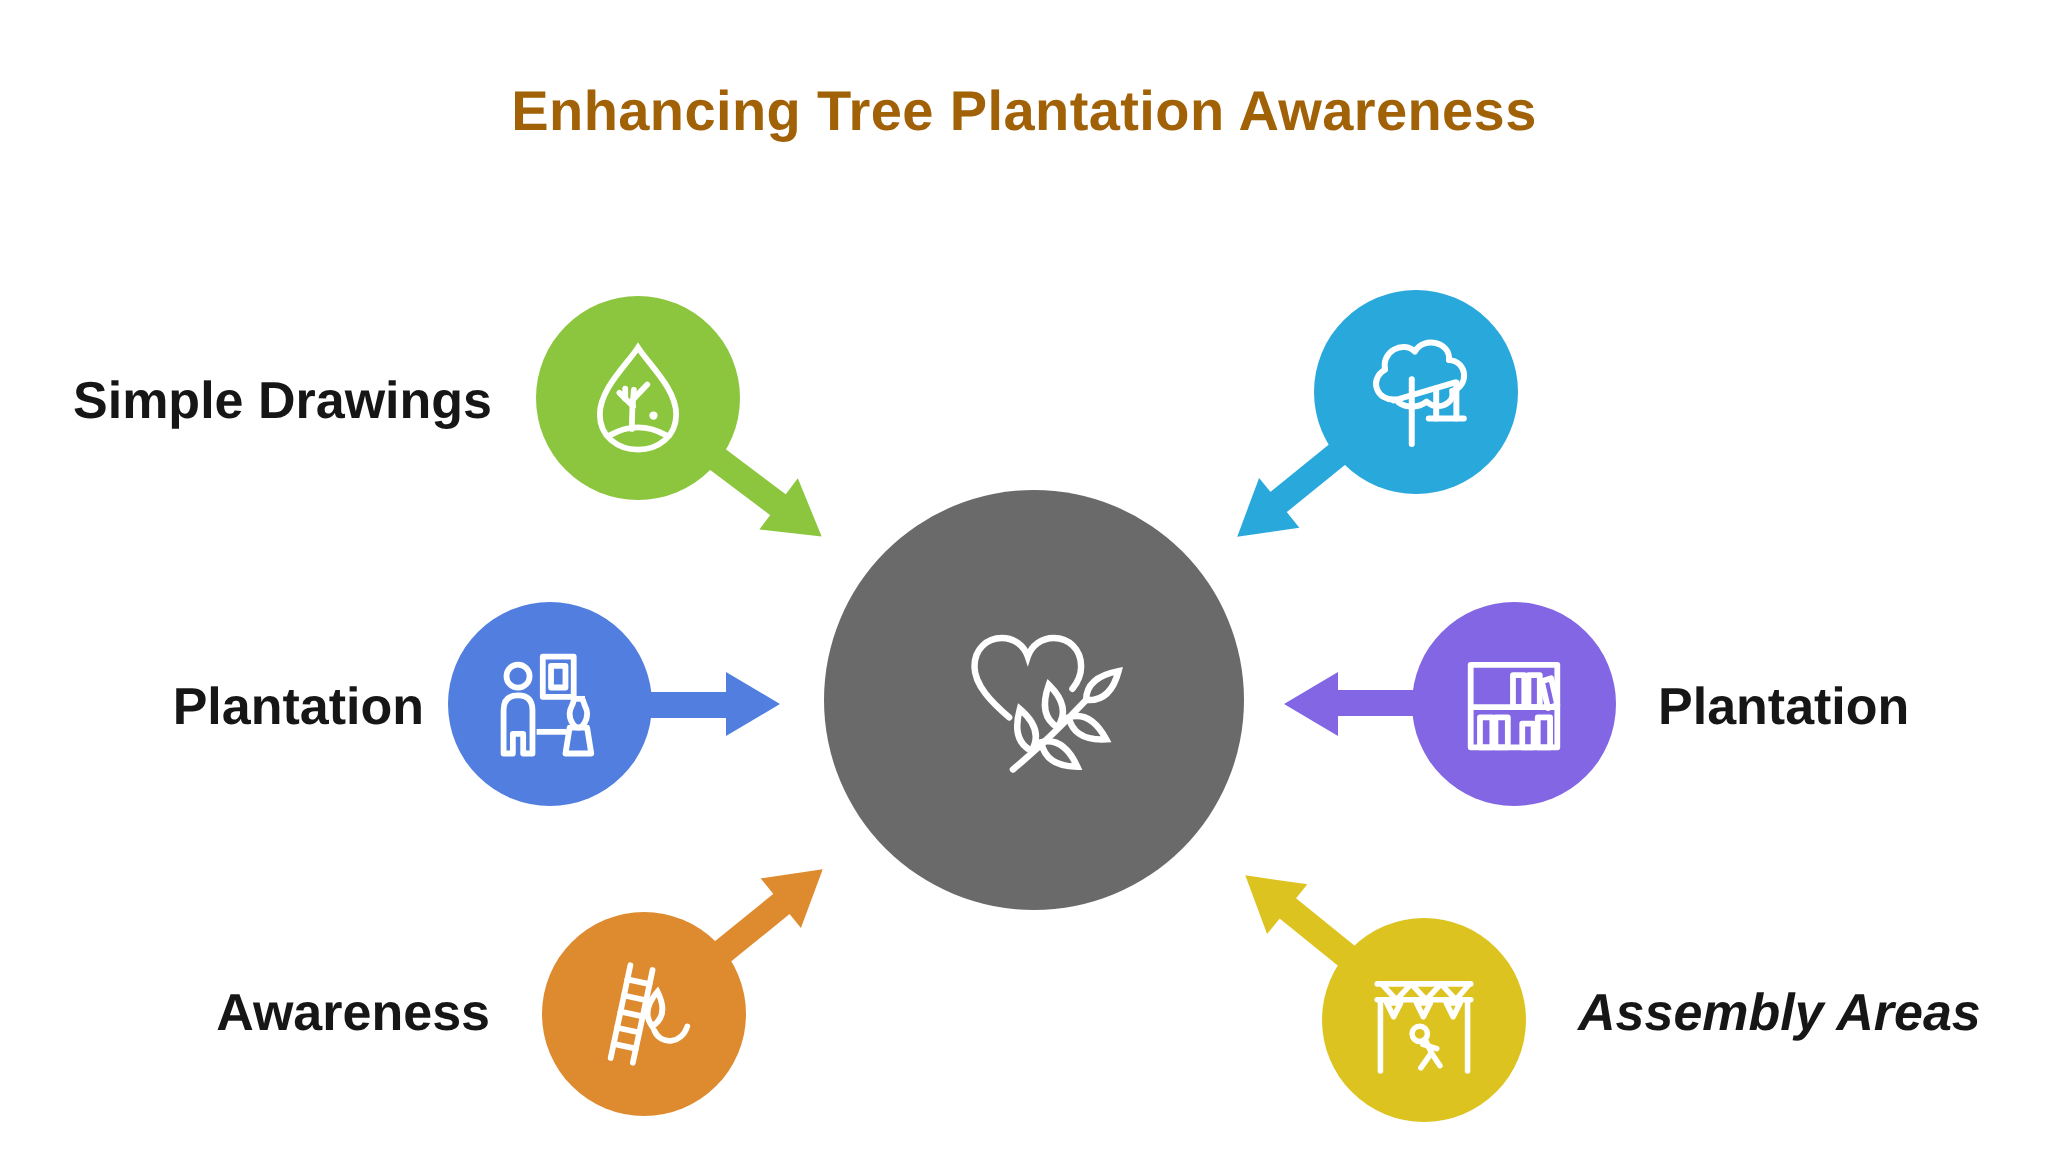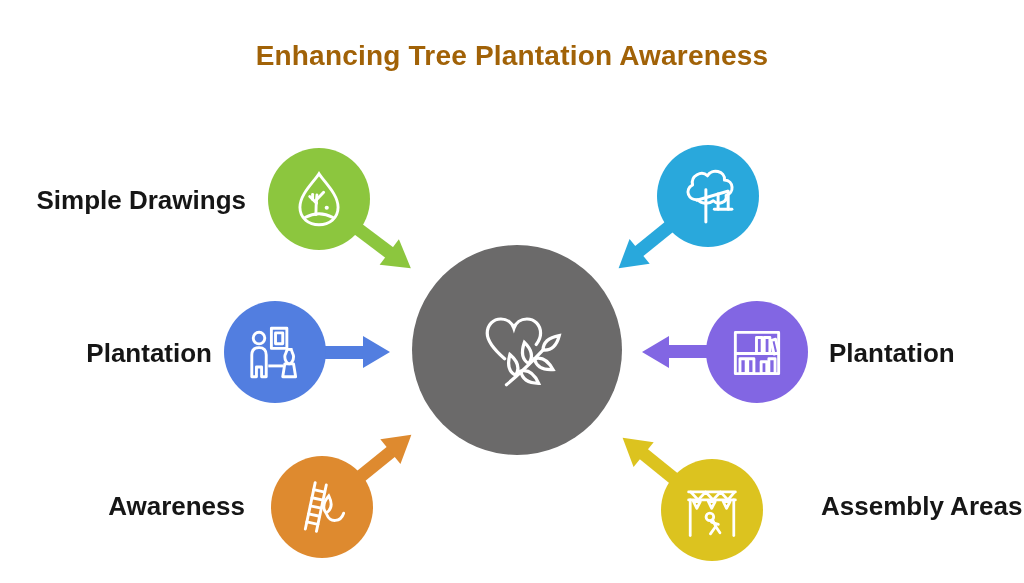--- a/index.html
+++ b/index.html
@@ -46,21 +46,21 @@
   
   .label {
     position:absolute; font-size:26px; font-weight:bold; color:#161616;
     white-space:nowrap; line-height:30px;
   }
   .label-simple-drawings { right:778px; top:185px; text-align:center; }
   .label-corridors       { right:812px; top:338px; text-align:right; }
   .label-staircases      { right:779px; top:491px; text-align:right; }
   .label-larger-banners  { left:789px;  top:185px; }
   .label-libraries       { left:829px;  top:338px; }
-  .label-assembly-areas  { left:821px;  top:491px; }
+  .label-assembly-areas  { left:789px;  top:491px;font-style:italic; }
   svg { display:block; }
 </style>
 </head>
 <body>
 
 <div class="canvas">
 
   <div class="title">Enhancing Tree Plantation Awareness</div>
 
   <div class="center-node" style="--c: #6B6A6A;">

